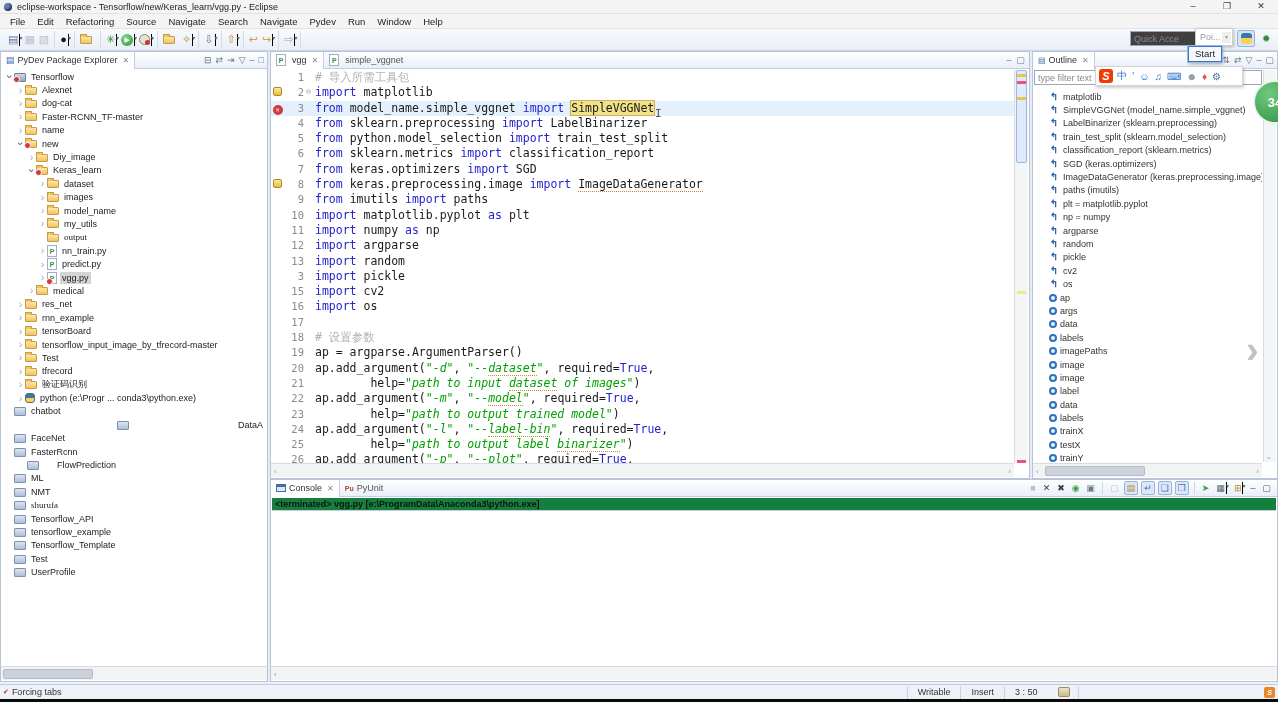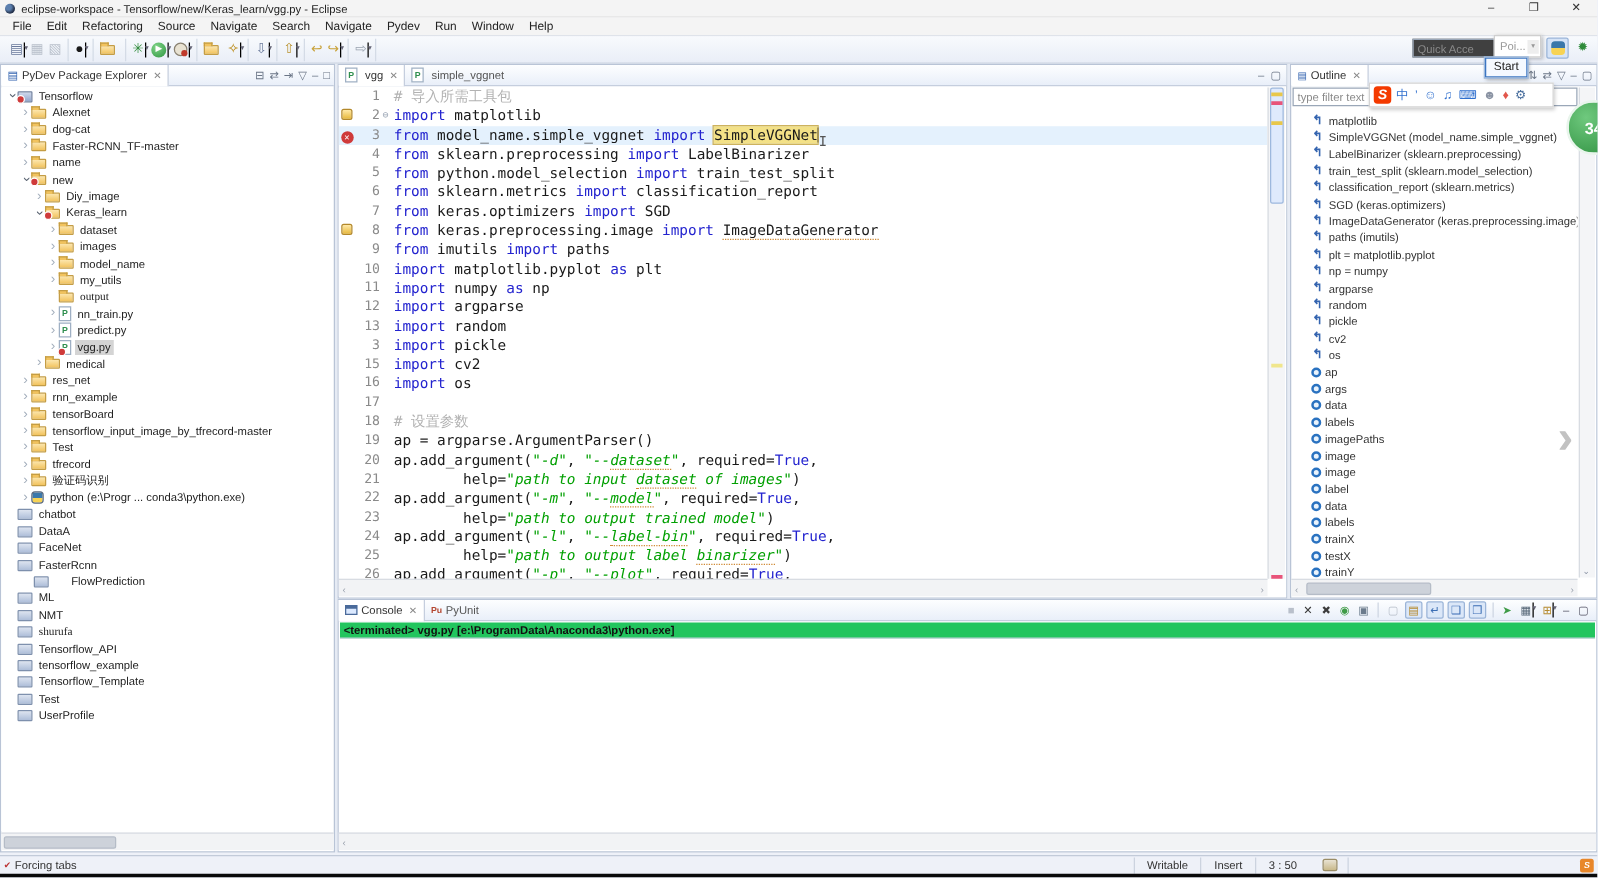--- a/index.html
+++ b/index.html
@@ -112,21 +112,21 @@
   #ime-logo { width:14px; height:14px; background:#f43a00; color:#fff; border-radius:3px; font-weight:bold; font-style:italic; font-size:11px; text-align:center; line-height:14px; }
   .ime-ic { font-size:10px; color:#2f6fce; }
 
   
   #console { left:270px; top:479px; width:1008px; height:203px; }
   #console-toolbar { margin-left:auto; display:flex; align-items:center; gap:3px; padding-right:4px; }
   .cbtn { font-size:9px; padding:1px 2px; border-radius:2px; color:#444; display:flex; align-items:center; }
   .cbtn.toggled { background:#dbe7f8; border:1px solid #9ab4d8; }
   .cbtn .caret { font-size:6px; color:#667; margin-left:1px; }
   .csep { width:1px; height:12px; background:#cdd5e2; margin:0 2px; }
-  #console-msg { position:absolute; top:18px; left:1px; right:1px; height:13px; background:#22c55e; border-bottom:1px solid #c5cede; font-size:9px; color:#111; padding:1px 3px; font-weight:bold; }
+  #console-msg { position:absolute; top:18px; left:1px; right:1px; height:13px; background:#15803d; border-bottom:1px solid #c5cede; font-size:9px; color:#111; padding:1px 3px; font-weight:bold; }
   #console-body { position:absolute; top:31px; left:1px; right:1px; bottom:16px; background:#fff; }
   .tab-ic-console { width:10px; height:8px; background:#dbe9ff; border:1px solid #4a6a9a; border-top:3px solid #4a6a9a; }
   .tab-ic-pyunit { font-size:7px; font-weight:bold; color:#b3452f; }
 
   
   #statusbar { position:absolute; left:0; right:0; top:684px; height:15px; background:#eef1f8; border-top:1px solid #c2cbd9; display:flex; align-items:center; font-size:9px; color:#333; }
   #status-left { display:flex; align-items:center; gap:3px; padding-left:3px; flex:1; }
   .scell { padding:0 10px; border-left:1px solid #ccd3df; height:13px; line-height:13px; }
   #smart-ic { width:12px; height:10px; background:linear-gradient(#e8e2d2,#c9b98a); border:1px solid #9a8d66; border-radius:2px; margin:0 8px; }
   #sogou-badge { position:absolute; right:3px; top:2px; width:11px; height:11px; background:#e8872a; border-radius:2px; color:#fff; font-size:7px; font-style:italic; font-weight:bold; text-align:center; line-height:11px; }
@@ -395,21 +395,21 @@
       <div class="trow" style="padding-left: 15px;">
         <span class="texp">›</span>
         <span class="ic ic-pyexe"></span>
         <span class="tlabel">python  (e:\Progr ... conda3\python.exe)</span>
       </div>
       <div class="trow" style="padding-left: 4px;">
         <span class="texp"></span>
         <span class="ic ic-closed"></span>
         <span class="tlabel">chatbot</span>
       </div>
-      <div class="trow" style="padding-left: 4px;">
+      <div class="trow" style="padding-left: 4px; justify-content: space-between;">
         <span class="texp"></span>
         <span class="ic ic-closed"></span>
         <span class="tlabel">DataA</span>
       </div>
       <div class="trow" style="padding-left: 4px; align-items: center;">
         <span class="texp"></span>
         <span class="ic ic-closed"></span>
         <span class="tlabel">FaceNet</span>
       </div>
       <div class="trow" style="padding-left: 4px;">

